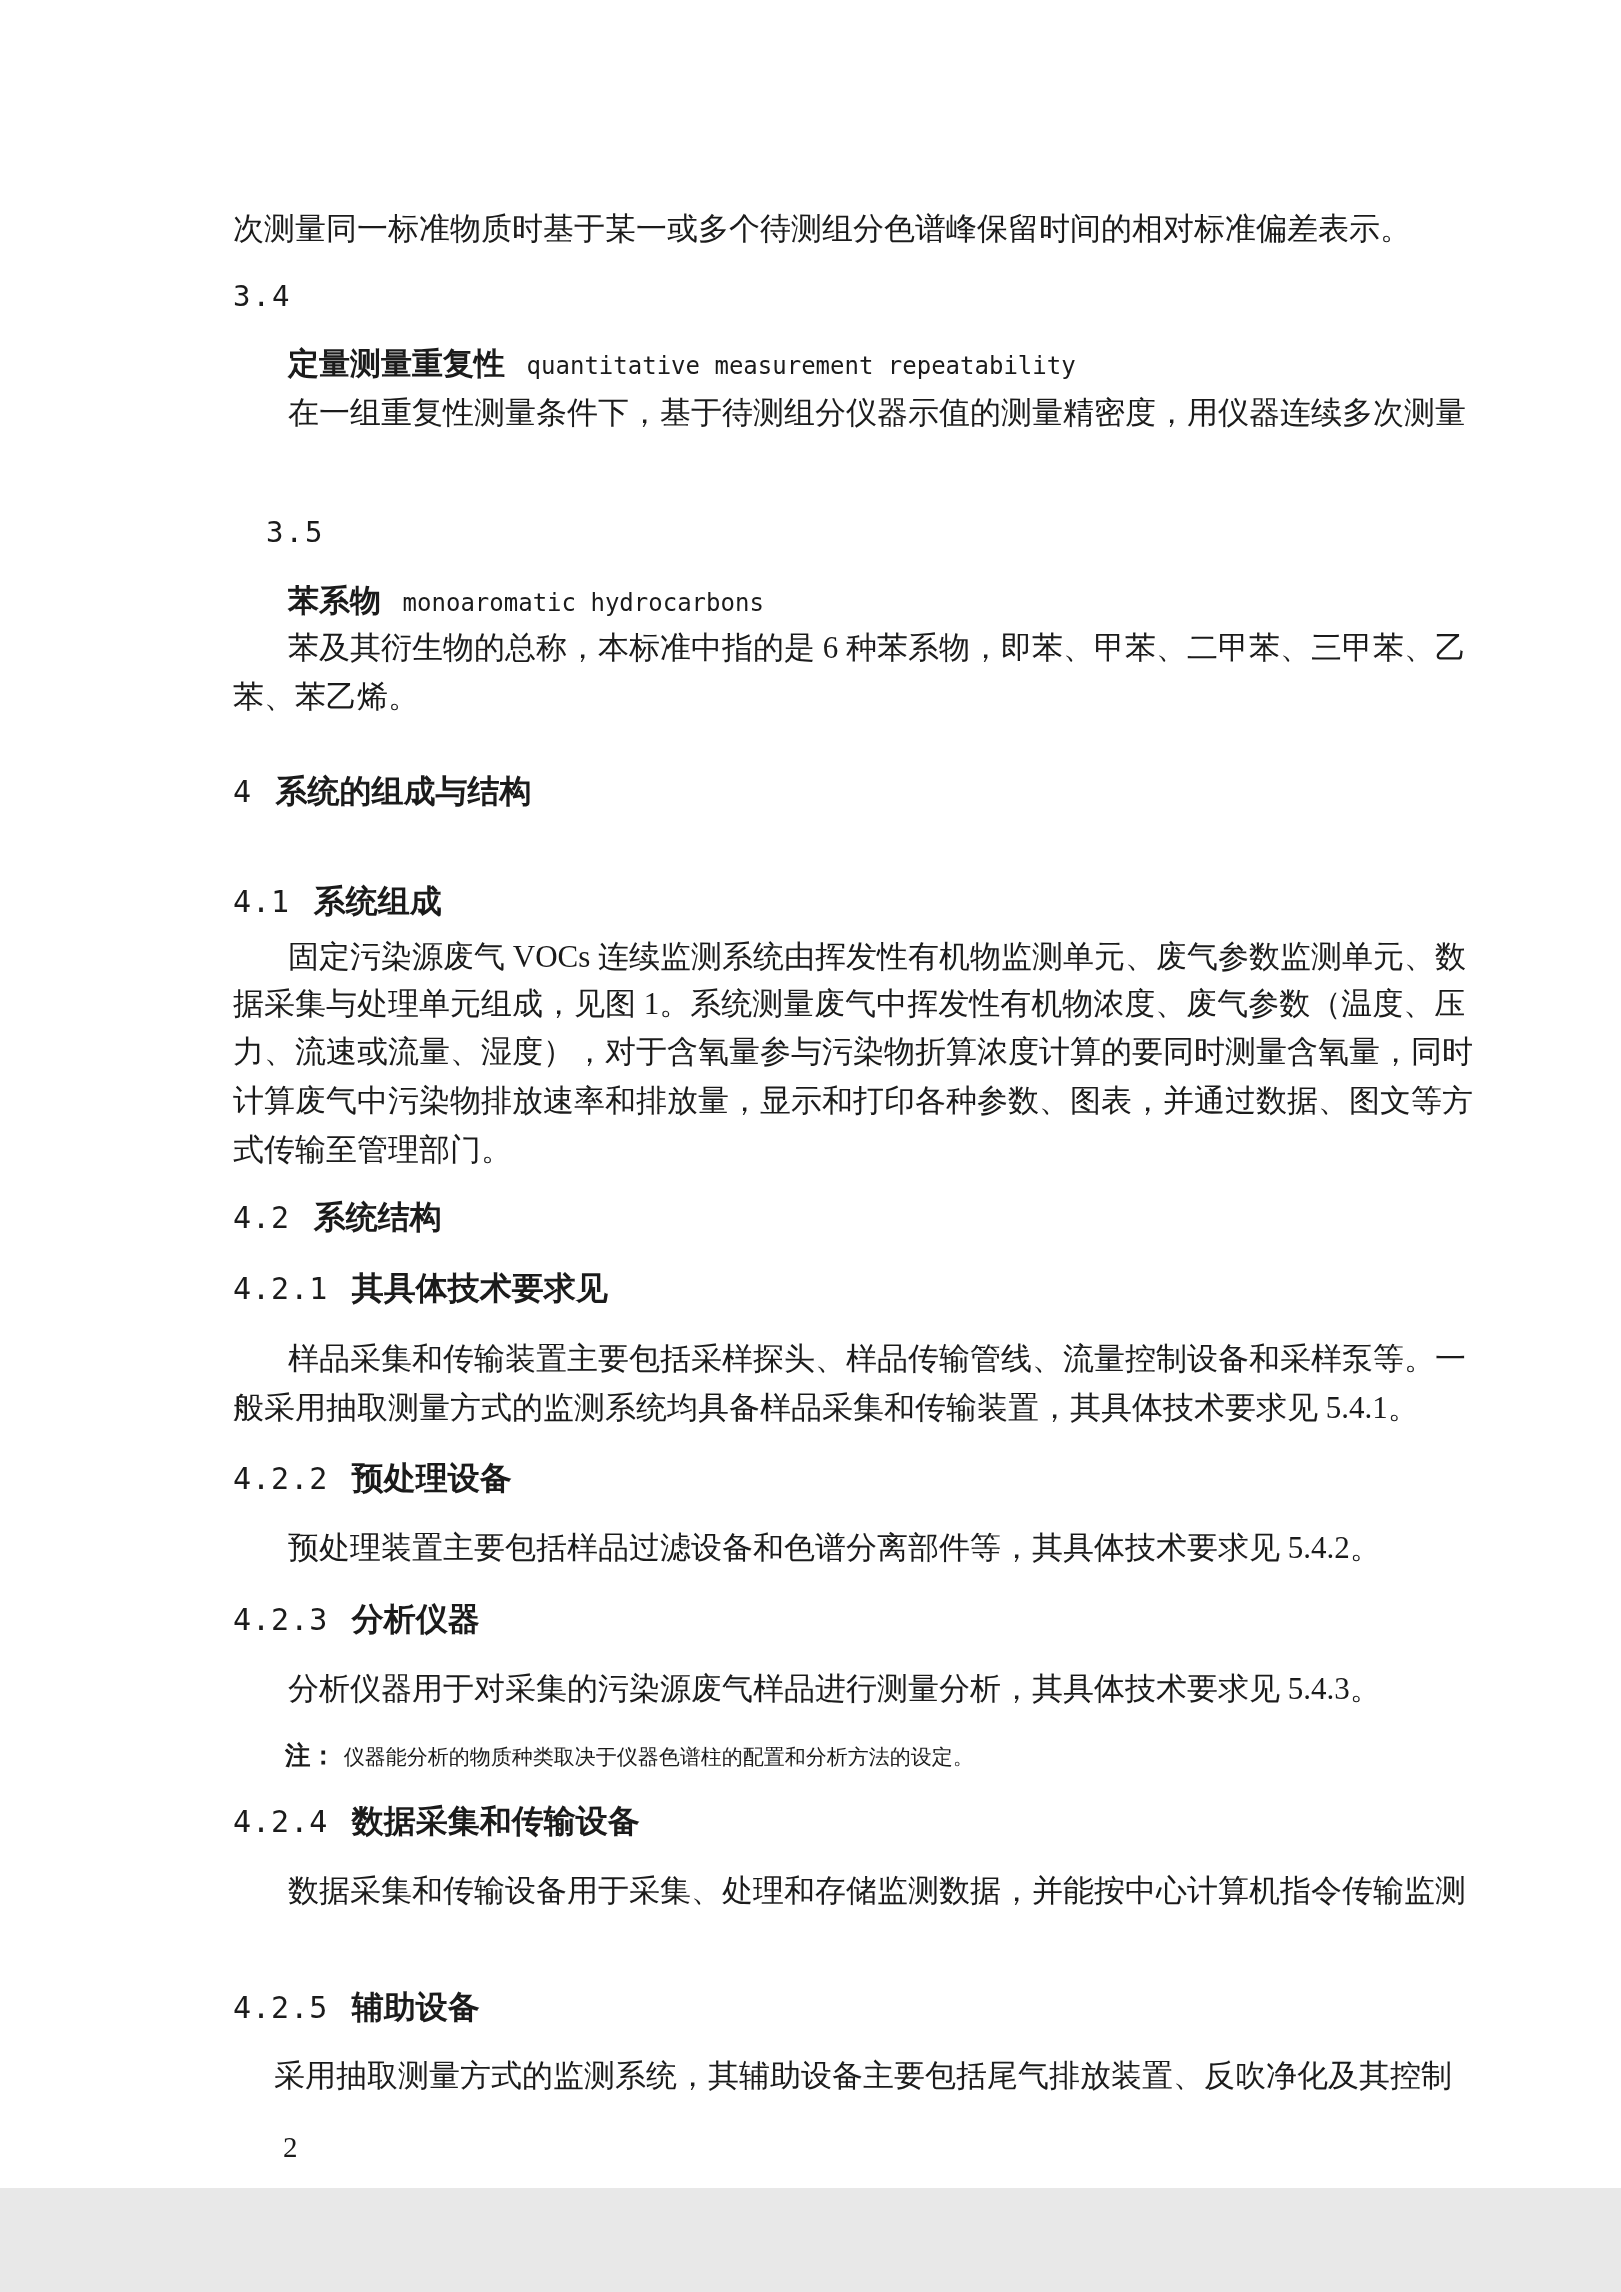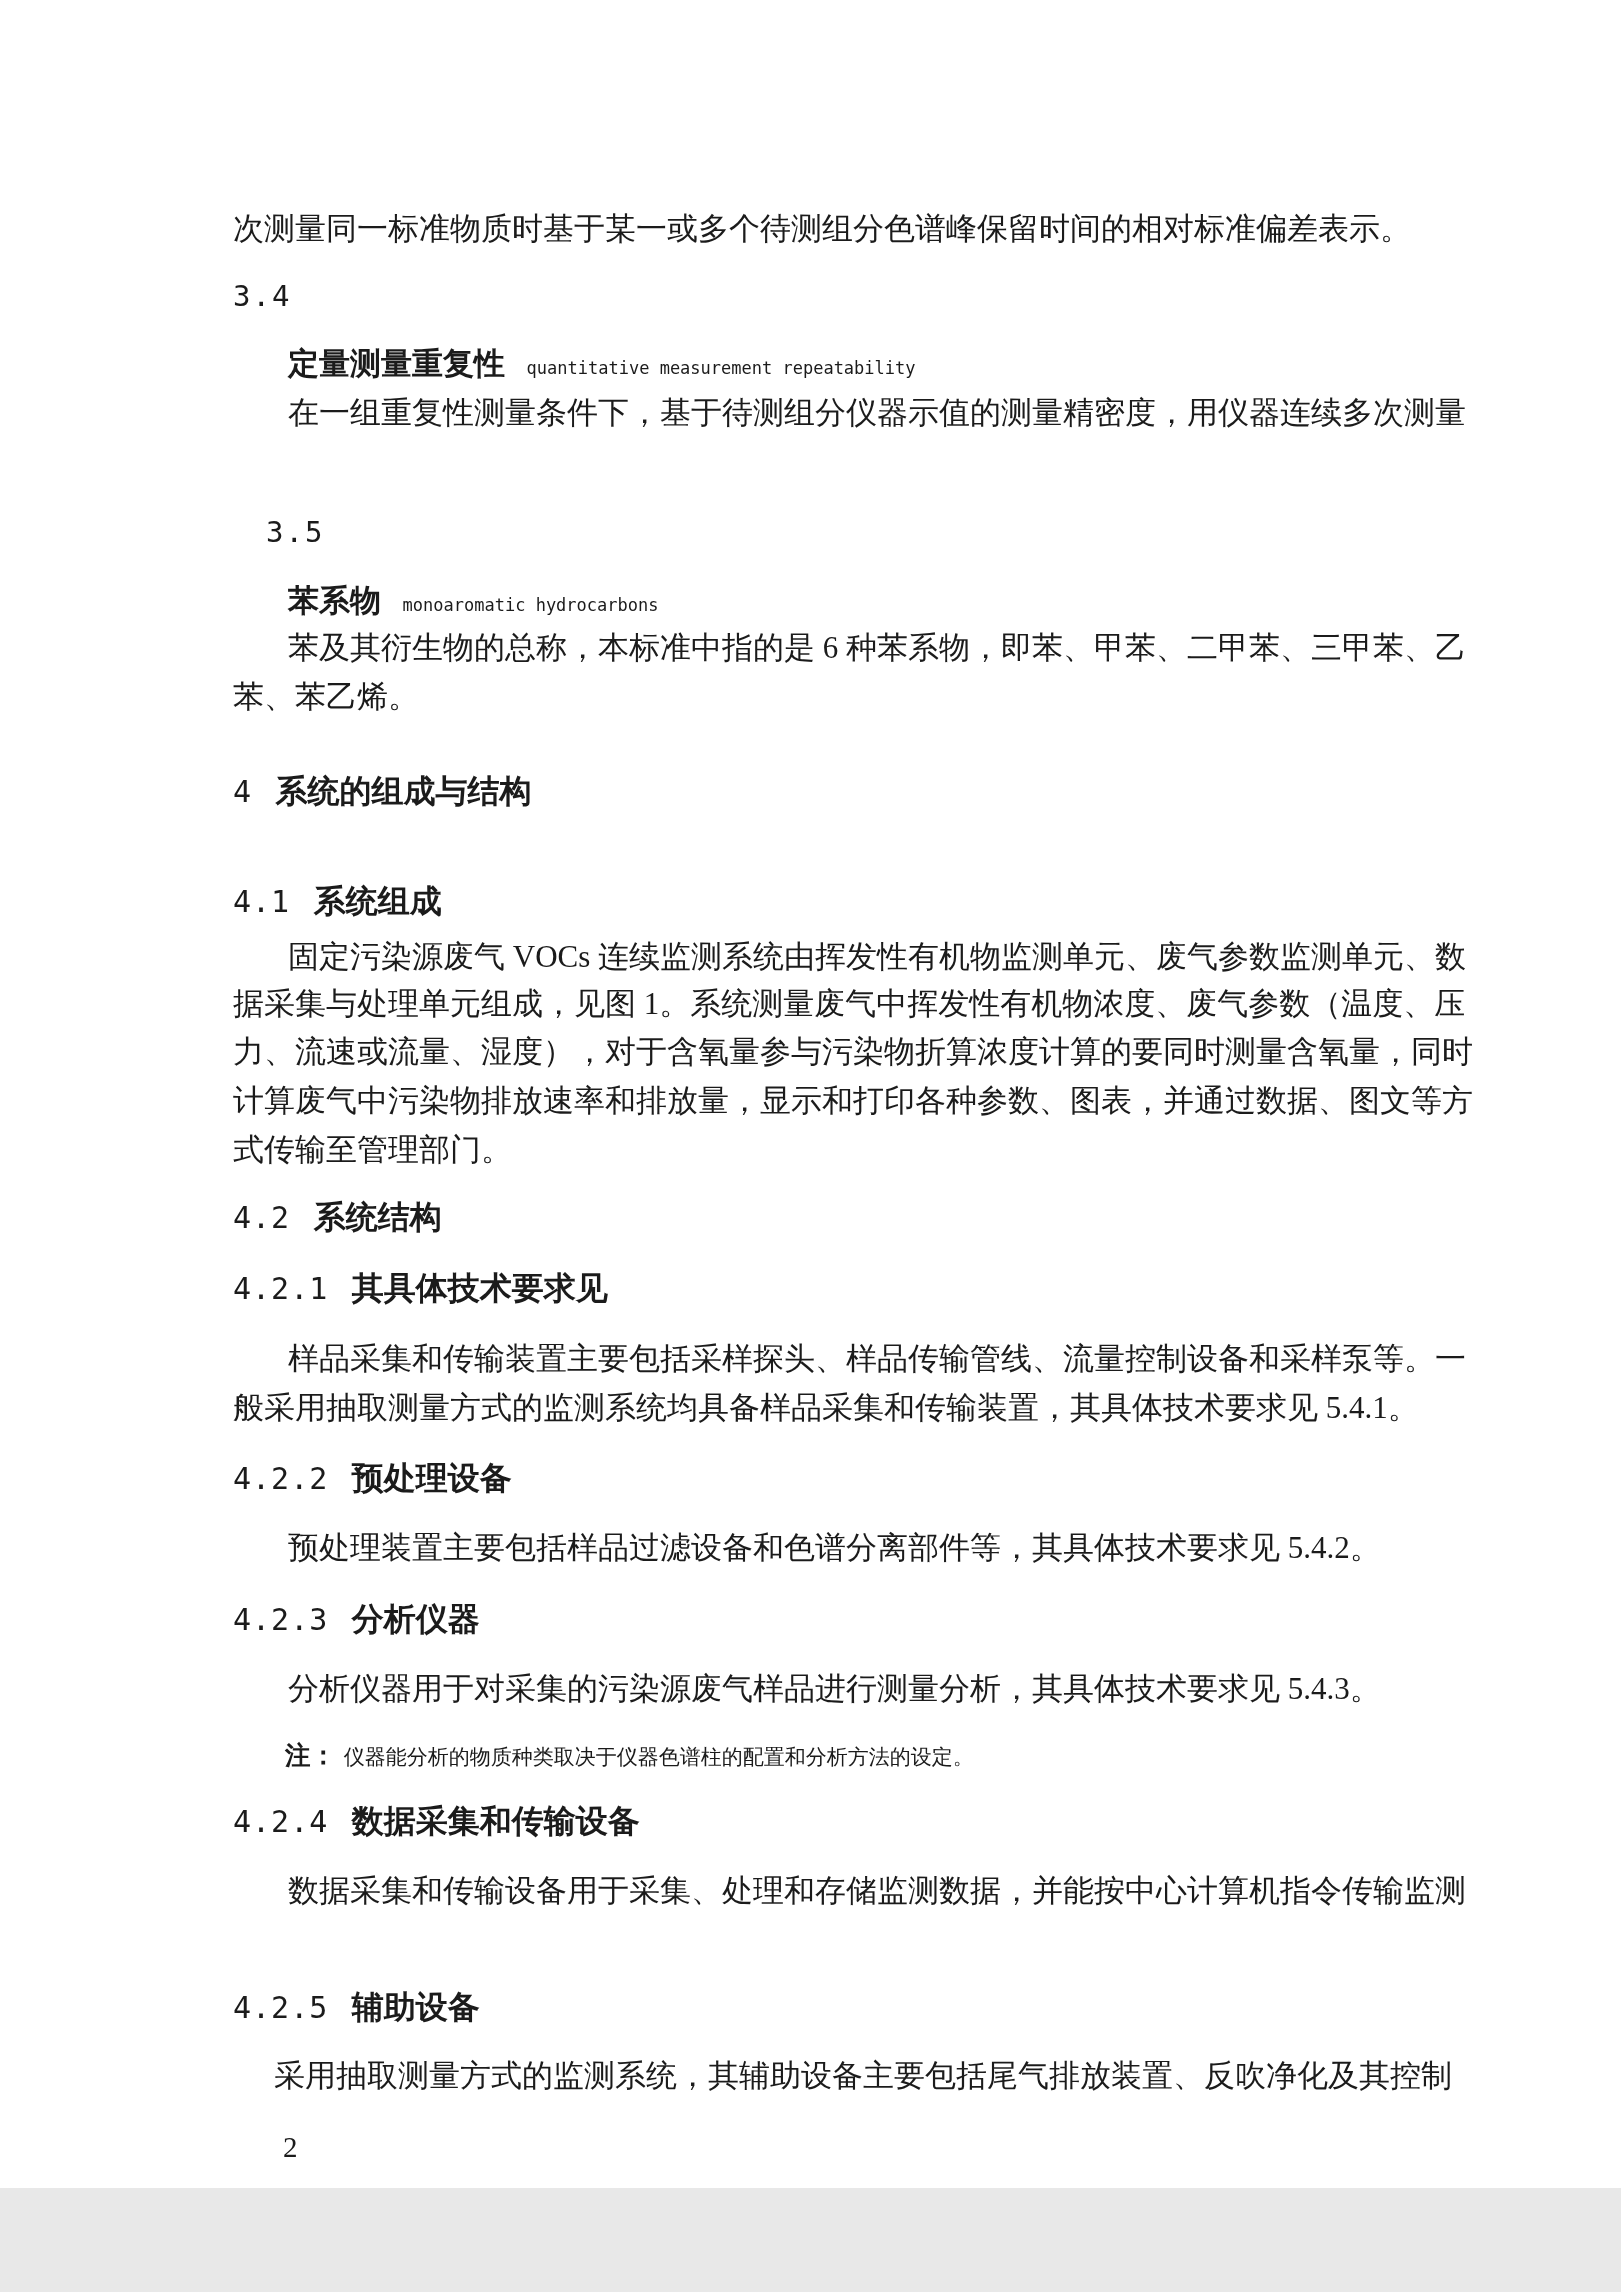--- a/index.html
+++ b/index.html
@@ -24,21 +24,21 @@
   .clause{
     font-family:"DejaVu Sans Mono","Liberation Mono",monospace;
     font-size:29px;letter-spacing:2px;
   }
   .term-zh{
     font-family:Liberation Mono, monospace;
     font-weight:bold;font-size:31px;
   }
   .term-en{
     font-family:"DejaVu Sans Mono","Liberation Mono",monospace;
-    font-size:17px;margin-left:21.6px;
+    font-size:24px;margin-left:21.6px;
   }
   .heading{
     font-family:"Liberation Sans","DejaVu Sans",sans-serif;
     font-weight:bold;font-size:32px;
   }
   .heading .num{
     font-family:"DejaVu Sans Mono","Liberation Mono",monospace;
     font-weight:normal;font-size:30px;
     letter-spacing:1px;margin-right:23.5px;
   }

